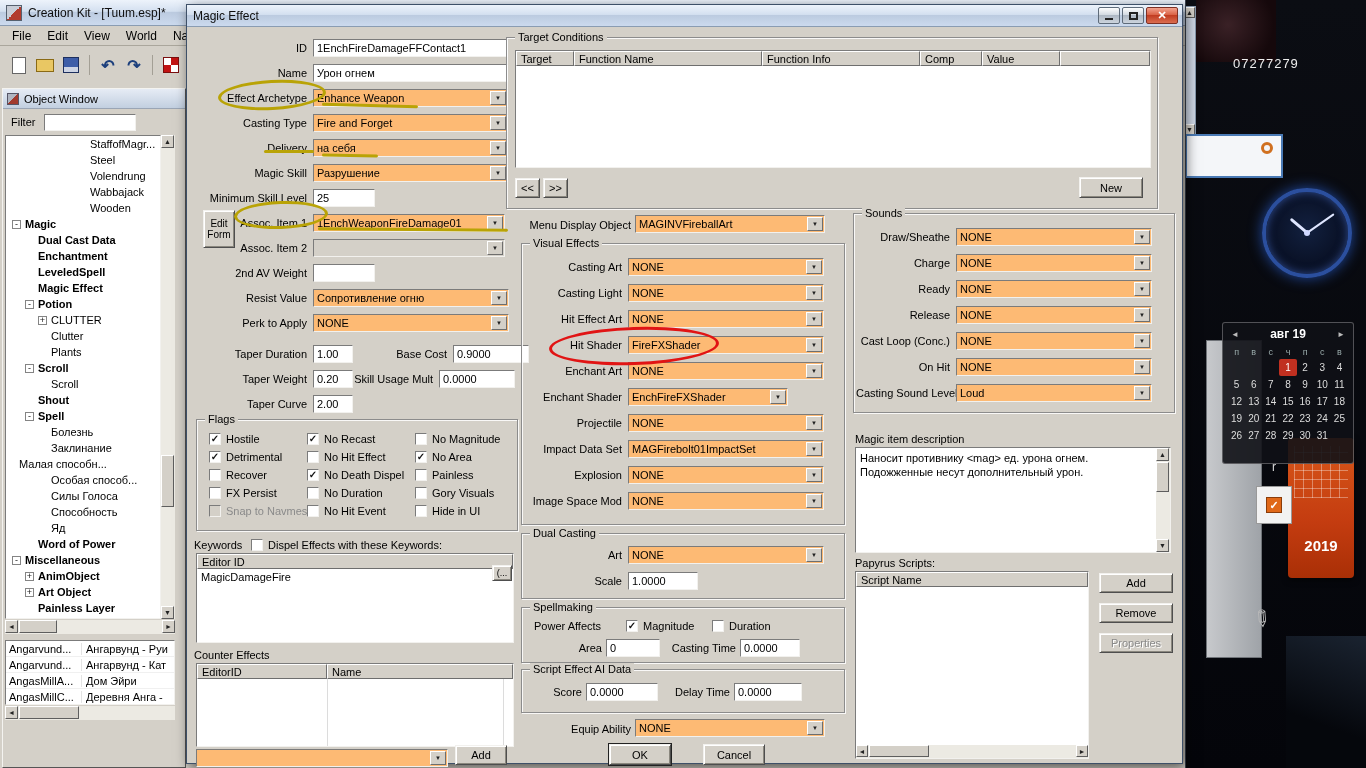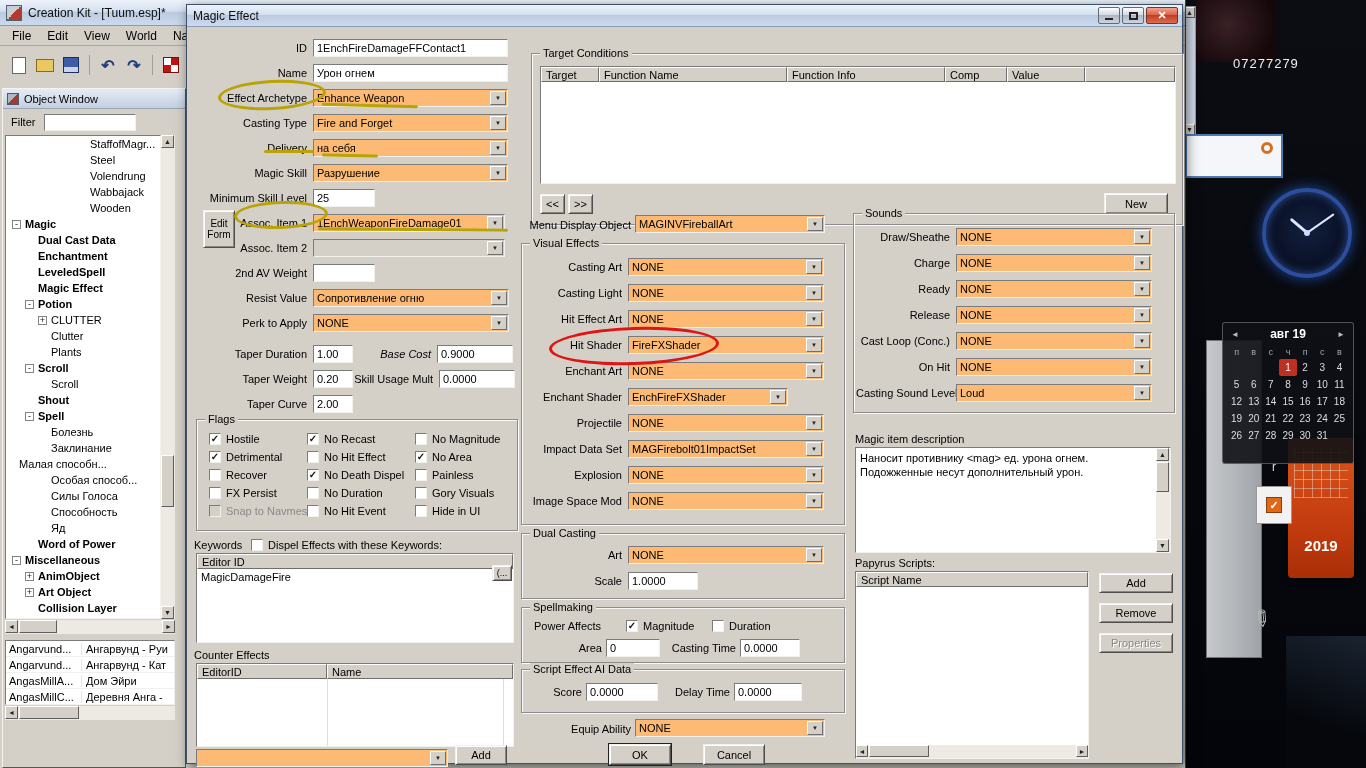--- a/index.html
+++ b/index.html
@@ -89,21 +89,21 @@
   #kw-label{left:7px;top:512px;}
   #kw-dispel{left:64px;top:509px;position:absolute;}
   #kw-list{left:9px;top:526px;width:318px;height:90px;position:absolute;}
   .kwrow{height:16px;display:flex;align-items:center;padding-left:4px;}
   #kw-browse{left:305px;top:538px;width:20px;height:16px;font-size:9px;}
   #ce-label{left:7px;top:622px;}
   #ce-list{left:9px;top:636px;width:318px;height:84px;position:absolute;}
   .vline{position:absolute;top:15px;bottom:0;width:1px;background:#dcdcdc;}
   #bottom-combo{left:9px;top:722px;width:252px;position:absolute;}
   #bottom-add{left:268px;top:718px;width:52px;height:20px;}
-  #tc-group{left:344px;top:10px;width:652px;height:172px;margin-top:16px;}
+  #tc-group{left:319px;top:10px;width:652px;height:172px;}
   #tc-list{left:8px;top:12px;width:636px;height:118px;position:absolute;}
   #tc-prev{left:8px;top:140px;width:25px;height:20px;}
   #tc-next{left:36px;top:140px;width:25px;height:20px;}
   #tc-new{left:572px;top:139px;width:64px;height:21px;}
   #mdo-label{left:340px;top:192px;width:104px;text-align:right;}
   #mdo-combo{left:448px;top:188px;width:190px;position:absolute;}
   #vfx-group{left:334px;top:216px;width:324px;height:282px;}
   #vfx-rows{position:absolute;left:4px;top:10px;right:4px;}
   #dc-group{left:334px;top:506px;width:324px;height:66px;}
   #dc-rows{position:absolute;left:4px;top:8px;right:4px;}
@@ -407,21 +407,21 @@
           <div class="trow" style="padding-left: 19px;">
             <span class="texp">+</span>
             <span class="tlabel bold">AnimObject</span>
           </div>
           <div class="trow" style="padding-left: 19px;">
             <span class="texp">+</span>
             <span class="tlabel bold">Art Object</span>
           </div>
           <div class="trow" style="padding-left: 19px;">
             <span class="tspace"></span>
-            <span class="tlabel bold">Collision Layer</span>
+            <span class="tlabel bold">Painless Layer</span>
           </div>
         </div>
       <div class="sb" id="tree-vscroll">
         <span class="sbtn" style="left:0;top:0;width:13px;height:13px;">▲</span>
         <span class="sthumb" style="left:0;top:320px;width:13px;height:52px;"></span>
         <span class="sbtn" style="left:0;bottom:0;width:13px;height:13px;">▼</span>
       </div>
       <div class="sb" id="tree-hscroll">
         <span class="sbtn" style="left:0;top:0;width:13px;height:13px;">◄</span>
         <span class="sthumb" style="left:14px;top:0;width:38px;height:13px;"></span>
@@ -551,21 +551,21 @@
               <span class="cbtn">▼</span>
             </div>
           </div>
         </div>
       <div class="abs" id="sec-taper">
           <div class="frow" style="height: 25px;">
             <span class="flabel" style="width: 120px;">Taper Duration</span>
             <div class="tbox" style="width: 40px;">
               <span class="tval">1.00</span>
             </div>
-            <span class="flabel2" style="width: 84px; font-style: italic;">Base Cost</span>
+            <span class="flabel2" style="width: 100px;">Base Cost</span>
             <div class="tbox" style="width: 76px;">
               <span class="tval">0.9000</span>
             </div>
           </div>
           <div class="frow" style="height: 25px;">
             <span class="flabel" style="width: 120px;">Taper Weight</span>
             <div class="tbox" style="width: 40px;">
               <span class="tval">0.20</span>
             </div>
             <span class="flabel2" style="width: 86px;">Skill Usage Mult</span>

